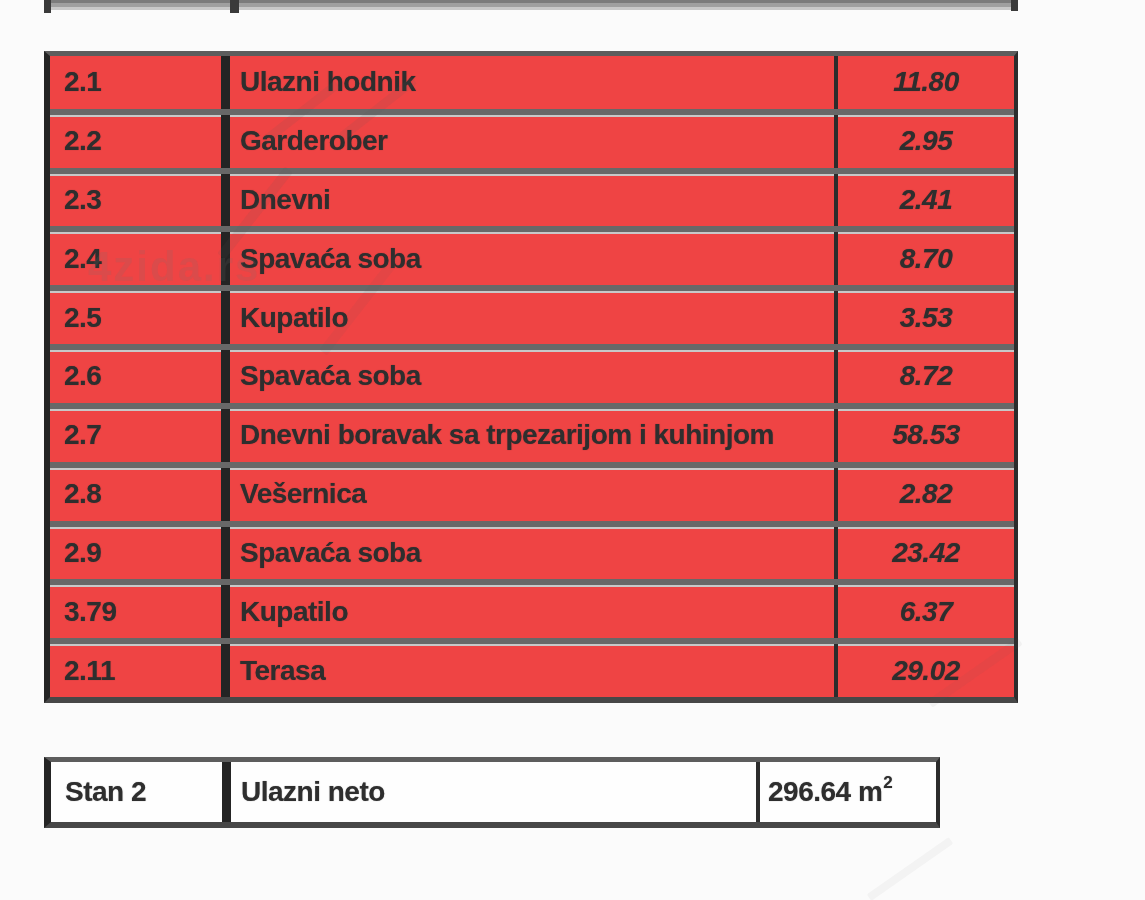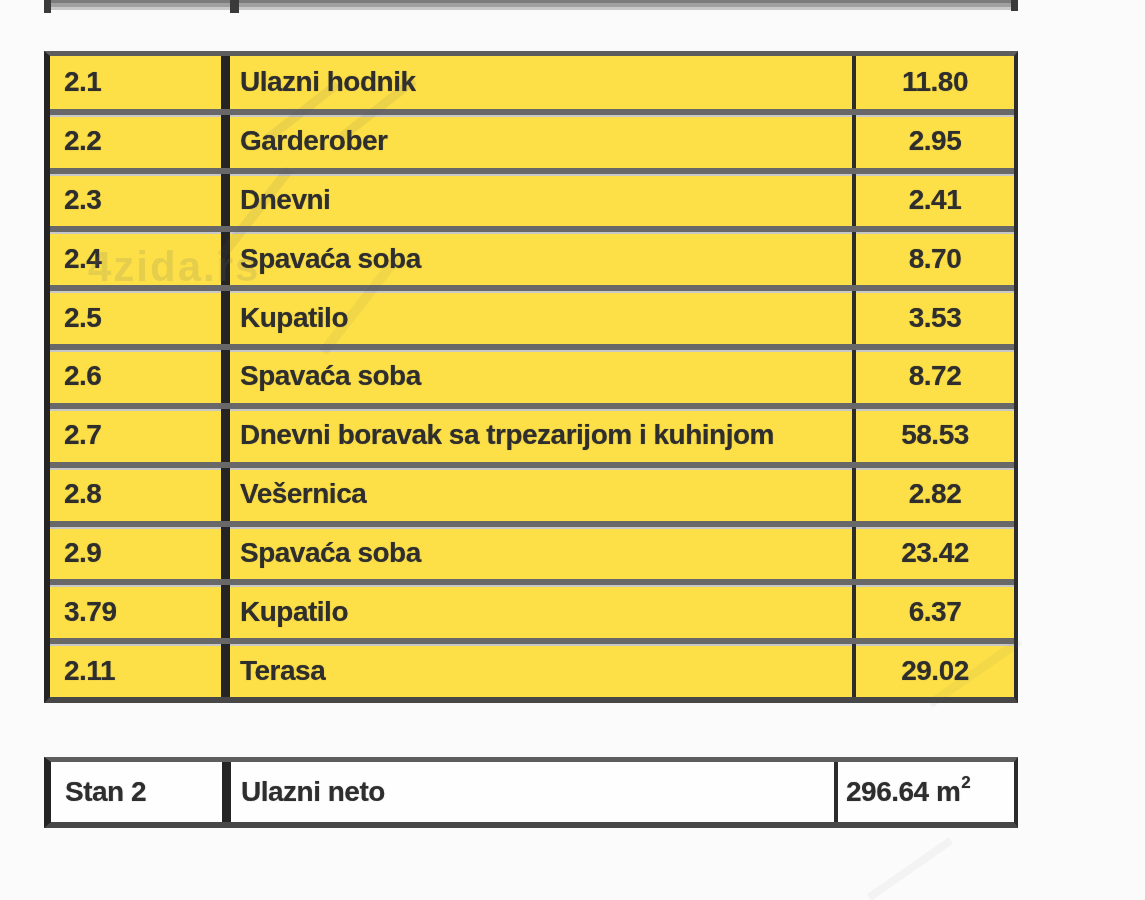--- a/index.html
+++ b/index.html
@@ -31,21 +31,21 @@
   .top-strip .cap.left  { left: 0; }
   .top-strip .cap.mid   { left: 186px; width: 9px; }
   .top-strip .cap.right { right: 0; height: 11px; }
 
   
   .main-table {
     position: absolute;
     left: 44px; top: 51px;
     width: 974px; height: 652px;
     box-sizing: border-box;
-    background: #fde047;
+    background: #ef4444;
     border-left: 6px solid #242424;
     border-right: 4px solid #2c2c2c;
     border-top: 5px solid #5d5d5d;
     border-bottom: 6px solid #474747;
     display: flex;
     flex-direction: column;
     z-index: 1;
   }
   .main-table .row {
     flex: 1 1 0;
@@ -79,30 +79,31 @@
     flex: 1 1 auto;
     padding-left: 10px;
     border-right: 4px solid #2c2c2c;
   }
   .cell-name .txt {
     display: inline-block;
     transform-origin: left center;
     text-align: right;
   }
   .cell-val {
-    width: 158px;
+    width: 176px;
     justify-content: center;
     padding-right: 0;
+    font-style: italic;
   }
 
   
   .summary-table {
     position: absolute;
     left: 44px; top: 757px;
-    width: 974px; height: 71px;
+    width: 896px; height: 71px;
     box-sizing: border-box;
     background: #fefefe;
     border-left: 7px solid #242424;
     border-right: 4px solid #2c2c2c;
     border-top: 5px solid #5d5d5d;
     border-bottom: 6px solid #474747;
     display: flex;
     z-index: 1;
   }
   .summary-table .cell-total {

